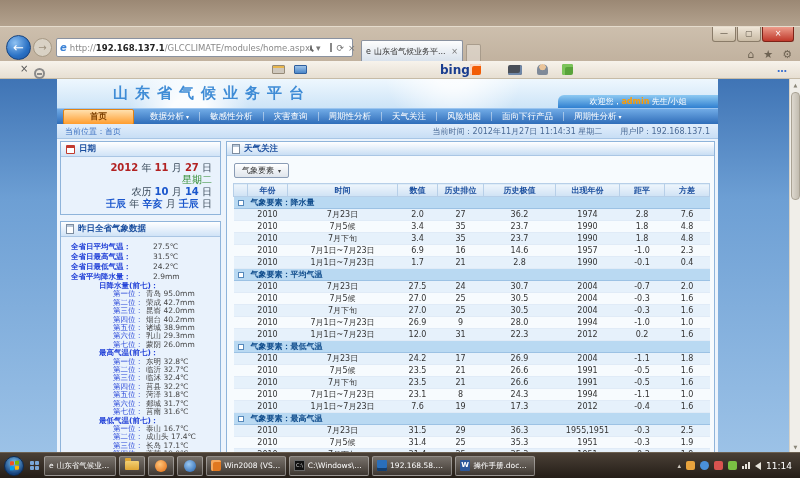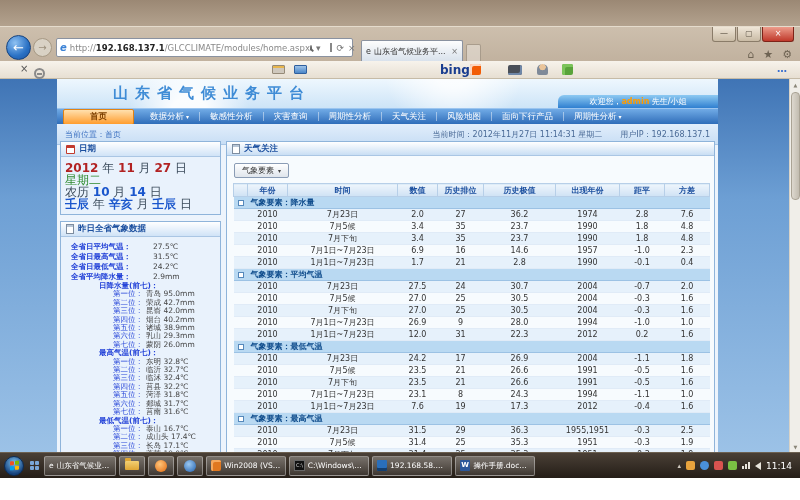--- a/index.html
+++ b/index.html
@@ -57,33 +57,33 @@
   .site-title{position:absolute;left:56px;top:5px;font-size:15px;font-weight:bold;color:#3f8cd6;letter-spacing:7px;white-space:nowrap}
   .welcome{position:absolute;right:0;top:16px;width:160px;height:13px;background:linear-gradient(#8ecaf2,#2f7fd0);border-radius:6px 0 0 0;color:#fff;font-size:8px;text-align:center;line-height:13px;white-space:nowrap}
   .welcome .usr{color:#ff9c00;font-weight:bold}
 
   .nav-bar{position:absolute;left:0;top:29px;width:100%;height:16px;background:linear-gradient(#71abe6,#2f6db9);border-top:1px solid #9cc5ef;display:flex;align-items:center;padding-left:6px}
   .nav-item{color:#fff;font-size:8.5px;padding:1px 10px;white-space:nowrap;display:flex;align-items:center;gap:2px}
   .nav-item.active{background:linear-gradient(#ffe0ae,#ff9d2e);border:1px solid #e08214;border-radius:2px;color:#7c3f00;font-weight:bold;padding:1px 26px;margin-right:6px}
   .nav-caret{font-size:6px}
   .nav-sep{width:1px;height:9px;background:rgba(255,255,255,.45)}
 
-  .crumb{position:absolute;left:0;top:45px;width:100%;height:15px;background:linear-gradient(#e2eefb,#c8def5);border-bottom:1px solid #a8c6e6;display:flex;align-items:center;justify-content:space-between;font-size:8px;padding:10px 8px}
+  .crumb{position:absolute;left:0;top:45px;width:100%;height:15px;background:linear-gradient(#e2eefb,#c8def5);border-bottom:1px solid #a8c6e6;display:flex;align-items:center;justify-content:space-between;font-size:8px;padding:4px 8px}
   .crumb .loc{color:#3a6fc0}
   .crumb .right{color:#4a6a96;display:flex;gap:18px}
 
   .content{position:absolute;left:0;top:60px;width:100%;height:314px;overflow:hidden}
 
   
   .sidebar{position:absolute;left:3px;top:2px;width:161px}
   .panel{border:1px solid #8fb4da;background:#e9f2fc;margin-bottom:6px}
   .panel-header{height:15px;background:linear-gradient(#ffffff,#d0e3f7);border-bottom:1px solid #aac6e4;display:flex;align-items:center;gap:4px;padding-left:5px;font-size:8.5px;font-weight:bold;color:#1a4e9e}
   .ico-cal{width:9px;height:9px;background:#fff;border:1px solid #c23b2e;border-top:3px solid #c23b2e;border-radius:1px}
   .ico-doc{width:8px;height:10px;background:#fff;border:1px solid #7d8da0;box-shadow:inset 0 2px #b8c6d6}
-  .cal-body{padding:5px 8px 4px 4px;text-align:left;font-size:12px;line-height:12px}
+  .cal-body{padding:5px 8px 4px 4px;text-align:right;font-size:10px;line-height:12px}
   .seg-red{color:#b22222;font-weight:bold}
   .seg-blue{color:#1a56cc;font-weight:bold}
   .seg-lbl{color:#3a4a5a}
   .seg-grn{color:#2e8b2e}
   .yd-body{padding:5px 4px 2px 6px;font-size:7.5px}
   .yd-stat{display:flex;line-height:10px;padding-left:4px}
   .yd-label{color:#2544d8;font-weight:bold;width:82px}
   .yd-value{color:#444}
   .yd-group-title{color:#2544d8;font-weight:bold;line-height:8.4px;padding-left:32px}
   .yd-item{display:flex;line-height:8.4px;padding-left:46px}

